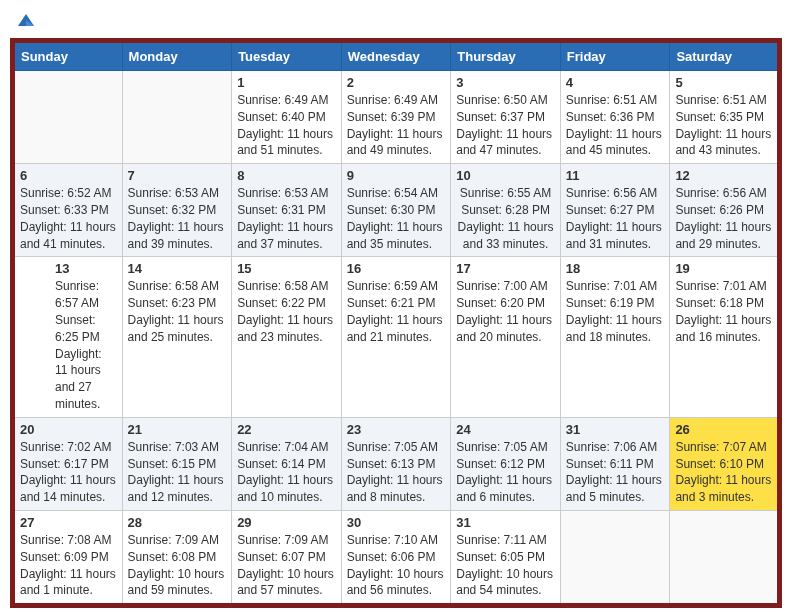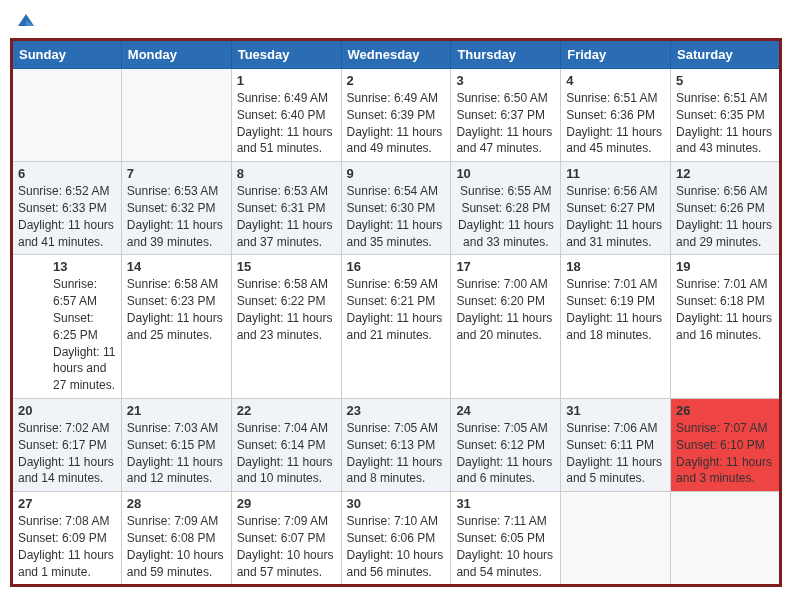--- a/index.html
+++ b/index.html
@@ -49,21 +49,21 @@
       font-weight: normal;
       color: #333;
     }
     .subtitle {
       font-size: 14px;
       color: #555;
     }
     .calendar {
       width: 100%;
       border-collapse: collapse;
-      border: 3px solid #7f1d1d;
+      border: 5px solid #7f1d1d;
     }
     .calendar th {
       background-color: #2a6db5;
       color: #fff;
       text-align: left;
       padding: 6px 6px;
       font-size: 13px;
       border: 1px solid #2060a0;
     }
     .calendar td {
@@ -284,21 +284,21 @@
           <div class="day-info" style="white-space: pre-line;">Sunrise: 7:05 AM
 Sunset: 6:12 PM
 Daylight: 11 hours and 6 minutes.</div>
         </td>
         <td style="background: rgb(240, 244, 248);">
           <span class="day-number">31</span>
           <div class="day-info" style="white-space: pre-line;">Sunrise: 7:06 AM
 Sunset: 6:11 PM
 Daylight: 11 hours and 5 minutes.</div>
         </td>
-        <td style="background: #ef4444;">
+        <td style="background: #fde047;">
           <span class="day-number">26</span>
           <div class="day-info" style="white-space: pre-line;">Sunrise: 7:07 AM
 Sunset: 6:10 PM
 Daylight: 11 hours and 3 minutes.</div>
         </td>
       </tr>
       <tr>
         <td style="background: rgb(255, 255, 255);">
           <span class="day-number">27</span>
           <div class="day-info" style="white-space: pre-line;">Sunrise: 7:08 AM

